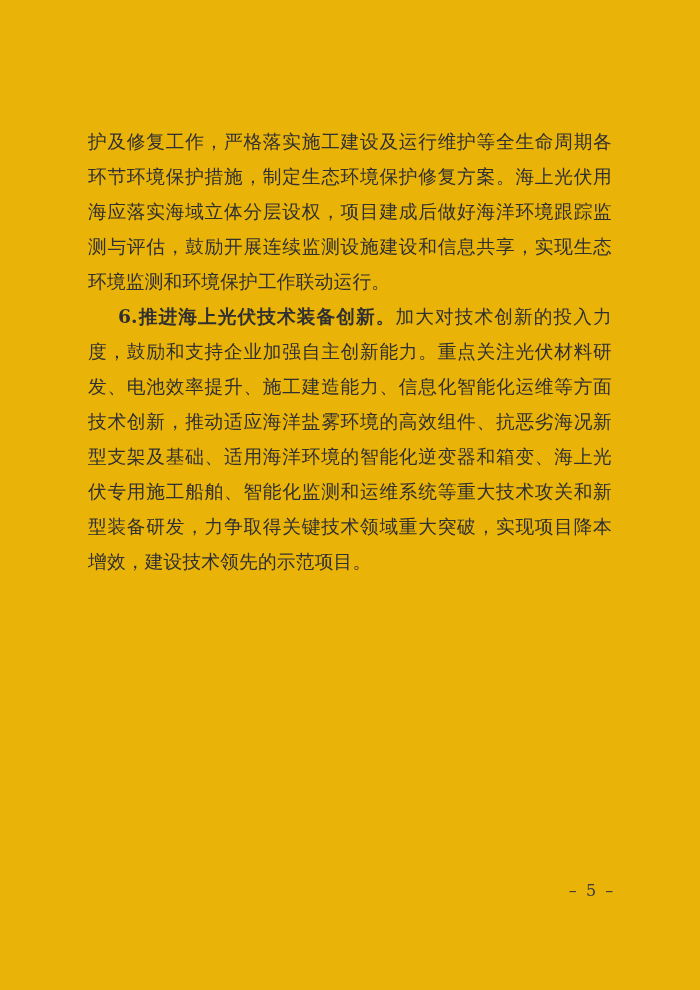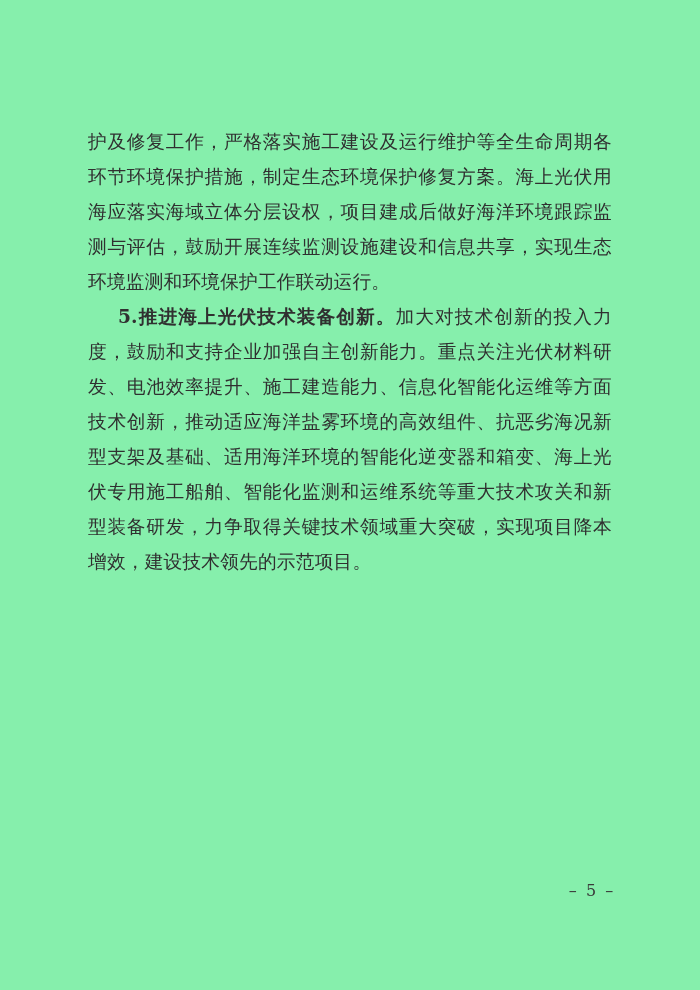--- a/index.html
+++ b/index.html
@@ -4,21 +4,21 @@
 <style>
   html, body {
     margin: 0;
     padding: 0;
     background: #ffffff;
   }
   .page {
     position: relative;
     width: 700px;
     height: 990px;
-    background: #86efac;
+    background: #eab308;
     overflow: hidden;
     font-family: "DejaVu Serif", "Liberation Serif", serif;
     color: #303030;
   }
   .content {
     position: absolute;
     left: 88px;
     top: 124px;
     width: 524px;
     font-size: 18.7px;
@@ -53,20 +53,20 @@
 <body>
 
 <div class="page">
   <div class="content">
 
     <p class="para">
       <span>护及修复工作，严格落实施工建设及运行维护等全生命周期各环节环境保护措施，制定生态环境保护修复方案。海上光伏用海应落实海域立体分层设权，项目建成后做好海洋环境跟踪监测与评估，鼓励开展连续监测设施建设和信息共享，实现生态环境监测和环境保护工作联动运行。</span>
     </p>
 
     <p class="para indent">
-      <span class="lead">5.推进海上光伏技术装备创新。</span><span>加大对技术创新的投入力度，鼓励和支持企业加强自主创新能力。重点关注光伏材料研发、电池效率提升、施工建造能力、信息化智能化运维等方面技术创新，推动适应海洋盐雾环境的高效组件、抗恶劣海况新型支架及基础、适用海洋环境的智能化逆变器和箱变、海上光伏专用施工船舶、智能化监测和运维系统等重大技术攻关和新型装备研发，力争取得关键技术领域重大突破，实现项目降本增效，建设技术领先的示范项目。</span>
+      <span class="lead">6.推进海上光伏技术装备创新。</span><span>加大对技术创新的投入力度，鼓励和支持企业加强自主创新能力。重点关注光伏材料研发、电池效率提升、施工建造能力、信息化智能化运维等方面技术创新，推动适应海洋盐雾环境的高效组件、抗恶劣海况新型支架及基础、适用海洋环境的智能化逆变器和箱变、海上光伏专用施工船舶、智能化监测和运维系统等重大技术攻关和新型装备研发，力争取得关键技术领域重大突破，实现项目降本增效，建设技术领先的示范项目。</span>
     </p>
 
 
   </div>
 
   <div class="page-number">– 5 –</div>
 </div>
 
 </body></html>

